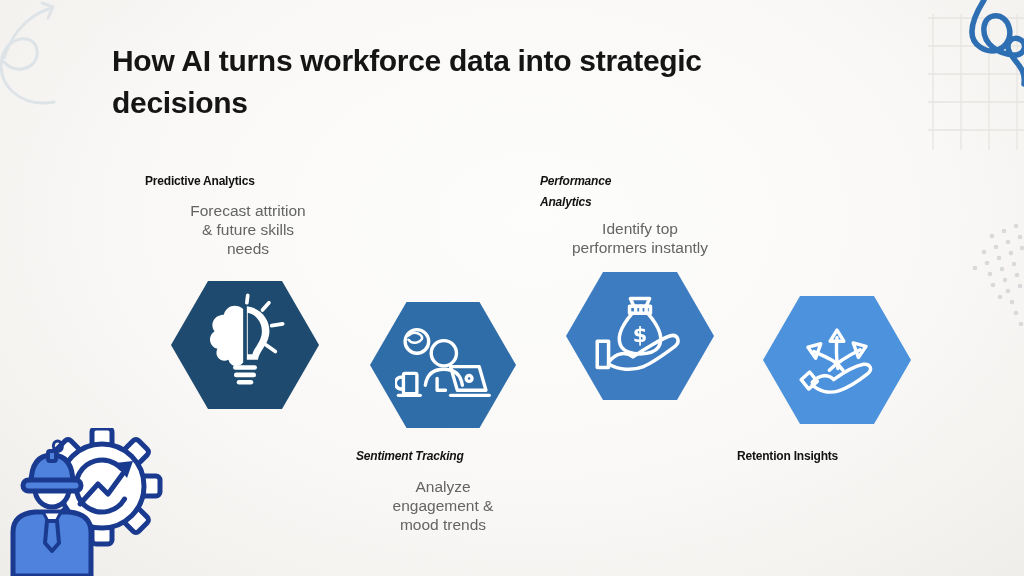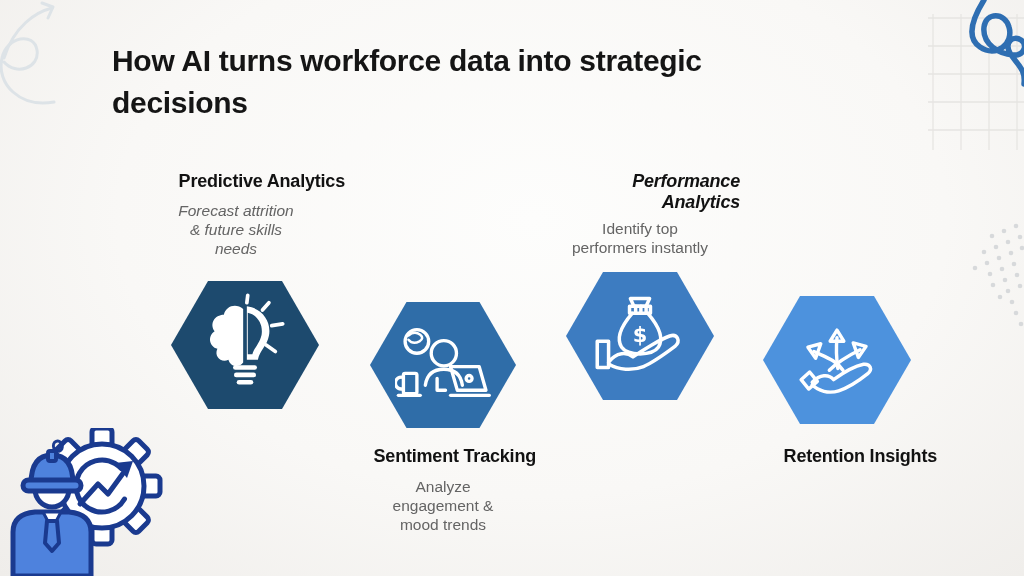--- a/index.html
+++ b/index.html
@@ -9,22 +9,22 @@
     background:radial-gradient(ellipse at 52% 38%, #fdfdfc 0%, #f9f8f6 55%, #efedea 100%);
     overflow:hidden;}
   .deco{position:absolute;pointer-events:none;}
   .title{position:absolute;left:112px;top:40px;width:800px;
     text-align:left;font-size:30px;font-weight:700;color:#151515;
     line-height:42px;letter-spacing:-0.3px;white-space:pre-line;}
   .hex{position:absolute;
     clip-path:polygon(25% 0%,75% 0%,100% 50%,75% 100%,25% 100%,0% 50%);
     display:flex;align-items:center;justify-content:center;}
   .hex svg{display:block;}
-  .card-label{position:absolute;text-align:right;font-weight:700;
-    font-size:18px;color:#121212;line-height:21px;white-space:pre-line;
+  .card-label{position:absolute;text-align:left;font-weight:700;
+    font-size:12px;color:#121212;line-height:21px;white-space:pre-line;
     letter-spacing:-0.2px;}
   .card-desc{position:absolute;text-align:center;font-size:15.5px;
     color:#646464;line-height:19px;white-space:pre-line;}
 </style>
 </head>
 <body>
 
 <div class="canvas">
 
   <svg class="deco" style="left:-8px;top:0;" width="180" height="115" viewBox="0 0 180 115">
@@ -79,21 +79,21 @@
         <circle cx="36" cy="79" r="2.3"></circle>
       <circle cx="52" cy="95" r="2.3"></circle>
         <circle cx="57" cy="106" r="2.3"></circle>
     </g>
   </svg>
 
   <div class="title">How AI turns workforce data into strategic
 decisions</div>
 
   <div class="card-label" style="left:145px;top:171px;width:200px;">Predictive Analytics</div>
-  <div class="card-desc" style="left:146px;top:201px;width:180px;font-style:italic;">Forecast attrition
+  <div class="card-desc" style="left:158px;top:201px;width:180px;">Forecast attrition
 &amp; future skills
 needs</div>
   <div class="hex" style="left: 171px; top: 281px; width: 148px; height: 128px; background: rgb(29, 74, 110);">
     <svg width="92" height="104" viewBox="0 0 100 110">
       <g stroke="#fff" stroke-width="4" stroke-linecap="round">
         <line x1="52" y1="9" x2="53" y2="1"></line>
         <line x1="69" y1="17" x2="76" y2="9"></line>
         <line x1="79" y1="34" x2="91" y2="32"></line>
         <line x1="73" y1="55" x2="83" y2="62"></line>
       </g>
@@ -121,21 +121,21 @@
       </g>
       <polygon points="66,50 100,50 108,78 74,78" fill="none" stroke="#fff" stroke-width="4" stroke-linejoin="round"></polygon>
       <line x1="66" y1="84" x2="112" y2="84" stroke="#fff" stroke-width="4" stroke-linecap="round"></line>
       <g fill="none" stroke="#fff" stroke-width="4" stroke-linejoin="round">
         <rect x="10" y="58" width="16" height="24" rx="2"></rect>
         <path d="M10,63 a7,7 0 1 0 0,13"></path>
       </g>
       <line x1="4" y1="84" x2="30" y2="84" stroke="#fff" stroke-width="4" stroke-linecap="round"></line>
     </svg>
   </div>
-  <div class="card-label" style="left:336px;top:446px;width:200px;">Sentiment Tracking</div>
+  <div class="card-label" style="left:356px;top:446px;width:200px;font-style:italic;">Sentiment Tracking</div>
   <div class="card-desc" style="left:353px;top:477px;width:180px;text-align:center;">Analyze
 engagement &amp;
 mood trends</div>
 
   <div class="card-label" style="left:540px;top:171px;width:200px;font-style:italic;">Performance
 Analytics</div>
   <div class="card-desc" style="left:550px;top:219px;width:180px;">Identify top
 performers instantly</div>
   <div class="hex" style="left: 566px; top: 272px; width: 148px; height: 128px; background: rgb(61, 124, 193);">
     <svg width="96" height="100" viewBox="0 0 110 112">

